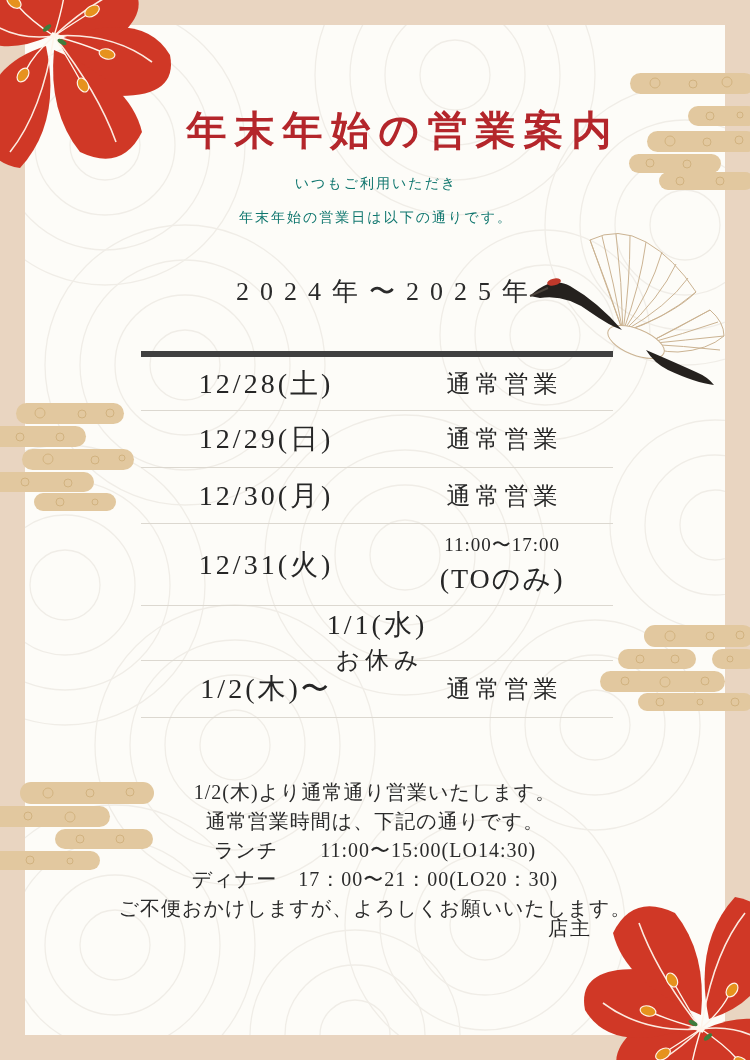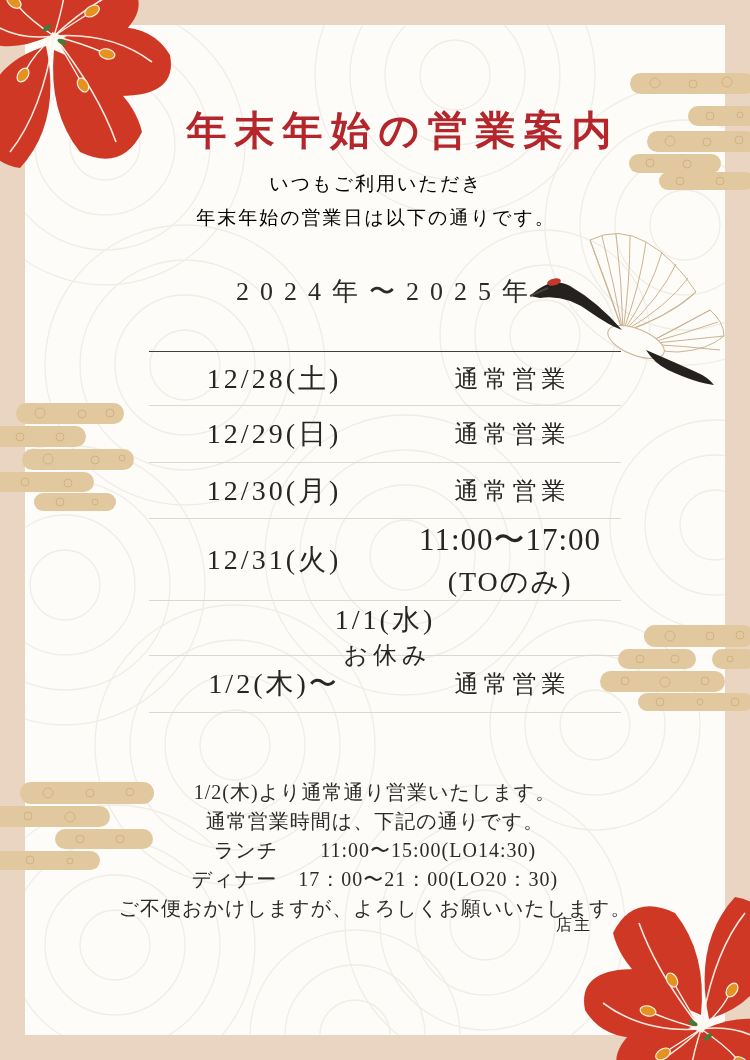--- a/index.html
+++ b/index.html
@@ -16,47 +16,47 @@
   .wavebg{position:absolute;left:0;top:0;pointer-events:none;}
   .layer{position:absolute;left:0;top:0;width:750px;height:1060px;pointer-events:none;}
   .abs{position:absolute;}
 
   .title{
     position:absolute;left:0;top:103px;width:750px;text-align:center;
     font-size:40px;font-weight:600;letter-spacing:8px;text-indent:8px;color:#b4262b;padding-left:24px;
   }
   .intro{
     position:absolute;left:0;top:167px;width:750px;text-align:center;
-    font-size:19px;line-height:34px;letter-spacing:2px;text-indent:2px;color:#000000;
+    font-size:14px;line-height:34px;letter-spacing:2px;text-indent:2px;color:#0f766e;
   }
   .period{
     position:absolute;left:7px;top:274px;width:750px;text-align:center;
     font-size:26px;letter-spacing:11px;text-indent:11px;color:#2b2b2b;
   }
   .schedule{
-    position:absolute;left:149px;top:351px;width:472px;
-    border-top:1px solid #404040;
+    position:absolute;left:141px;top:351px;width:472px;
+    border-top:6px solid #404040;
   }
   .srow{display:flex;align-items:center;border-bottom:1px solid #dcd8d0;}
   .srow .c-date{width:53%;text-align:center;font-size:28px;letter-spacing:3px;}
   .srow .c-status{width:47%;text-align:center;font-size:24px;letter-spacing:5px;text-indent:5px;}
   .srow.h54{height:53px;}
   .srow.h57{height:56px;}
   .srow.h56{height:55px;}
   .srow.h82{height:81px;}
   .srow.h55{height:54px;flex-direction:column;}
-  .status-line1{display:block;font-size:31px;letter-spacing:1px;text-indent:0;}
+  .status-line1{display:block;font-size:19px;letter-spacing:1px;text-indent:0;}
   .status-line2{display:block;font-size:28px;letter-spacing:2px;text-indent:0;margin-top:2px;}
   .footer{
     position:absolute;left:0;top:778px;width:750px;text-align:center;
     font-size:20px;line-height:29px;letter-spacing:1px;color:#2b2b2b;
   }
   .signature{
     position:absolute;left:0;top:915px;width:750px;text-align:right;
-    padding-right:158px;box-sizing:border-box;font-size:16px;letter-spacing:2px;
+    padding-right:158px;box-sizing:border-box;font-size:20px;letter-spacing:2px;
   }
   .flower-br{transform:rotate(180deg);}
 </style>
 </head>
 <body>
 
 <div class="card">
 
   <svg class="wavebg" width="700" height="1010" viewBox="0 0 700 1010">
     <g fill="none" stroke="#f0ede7" stroke-width="1.3">

